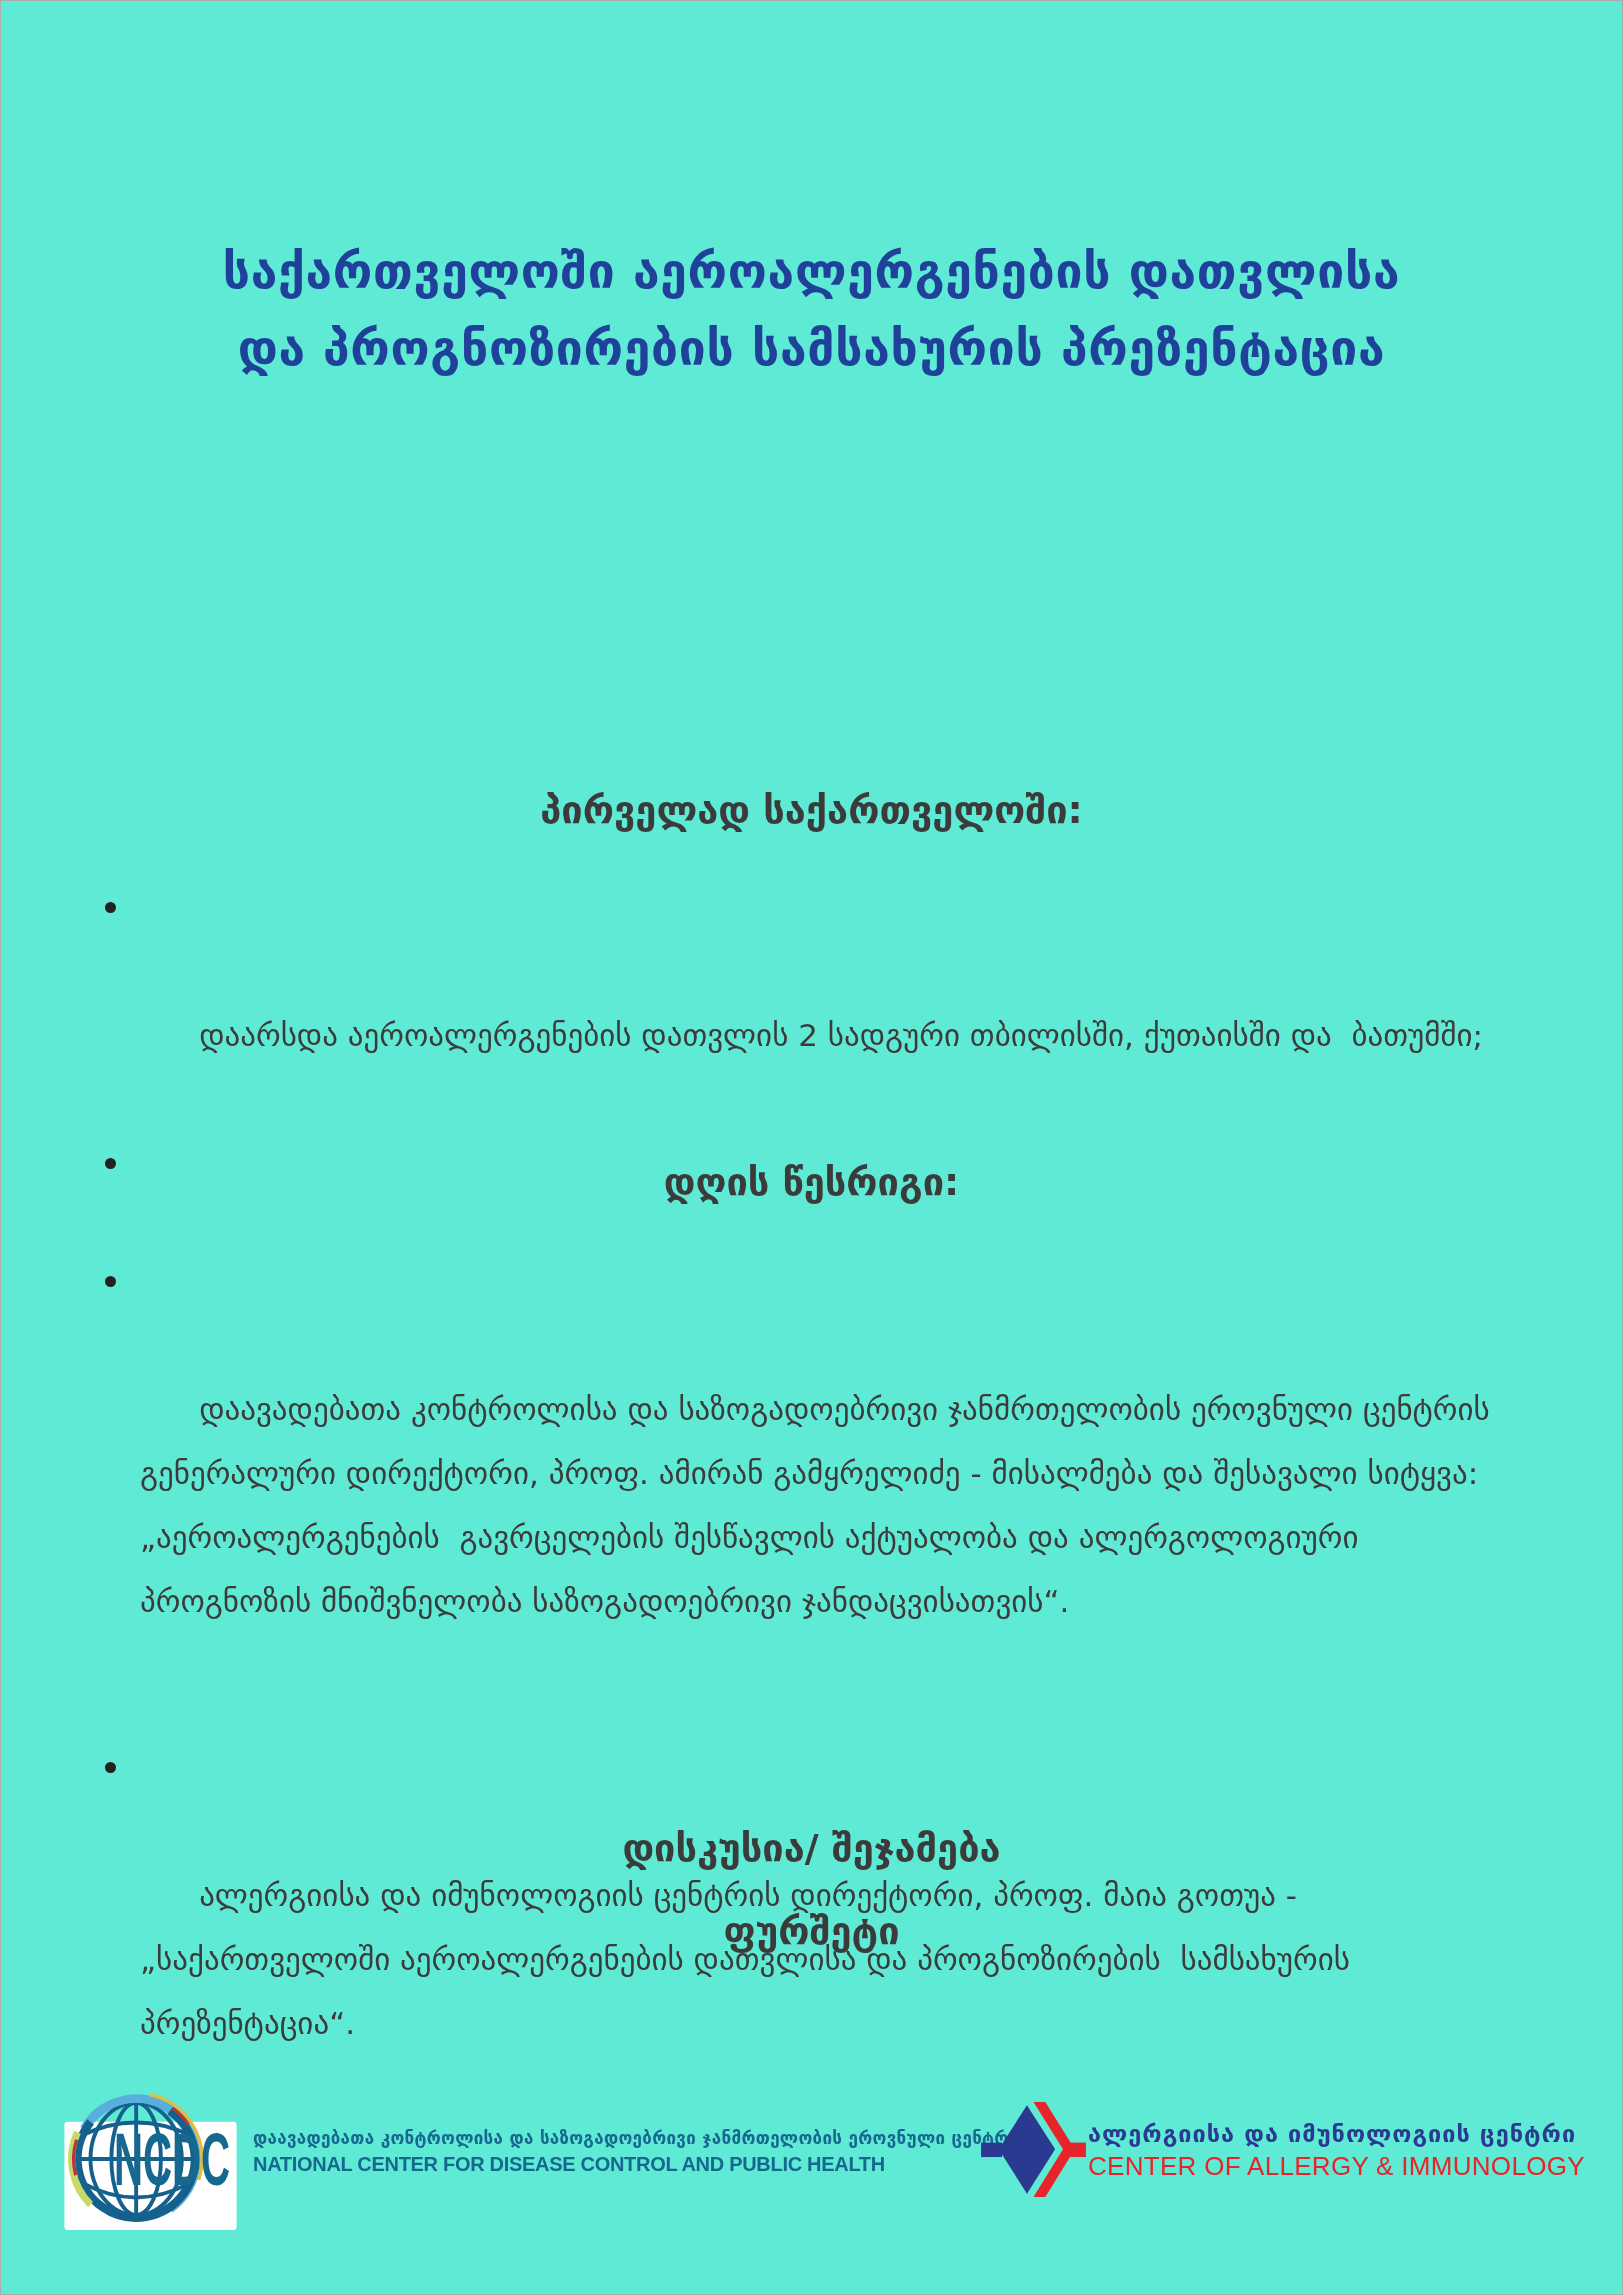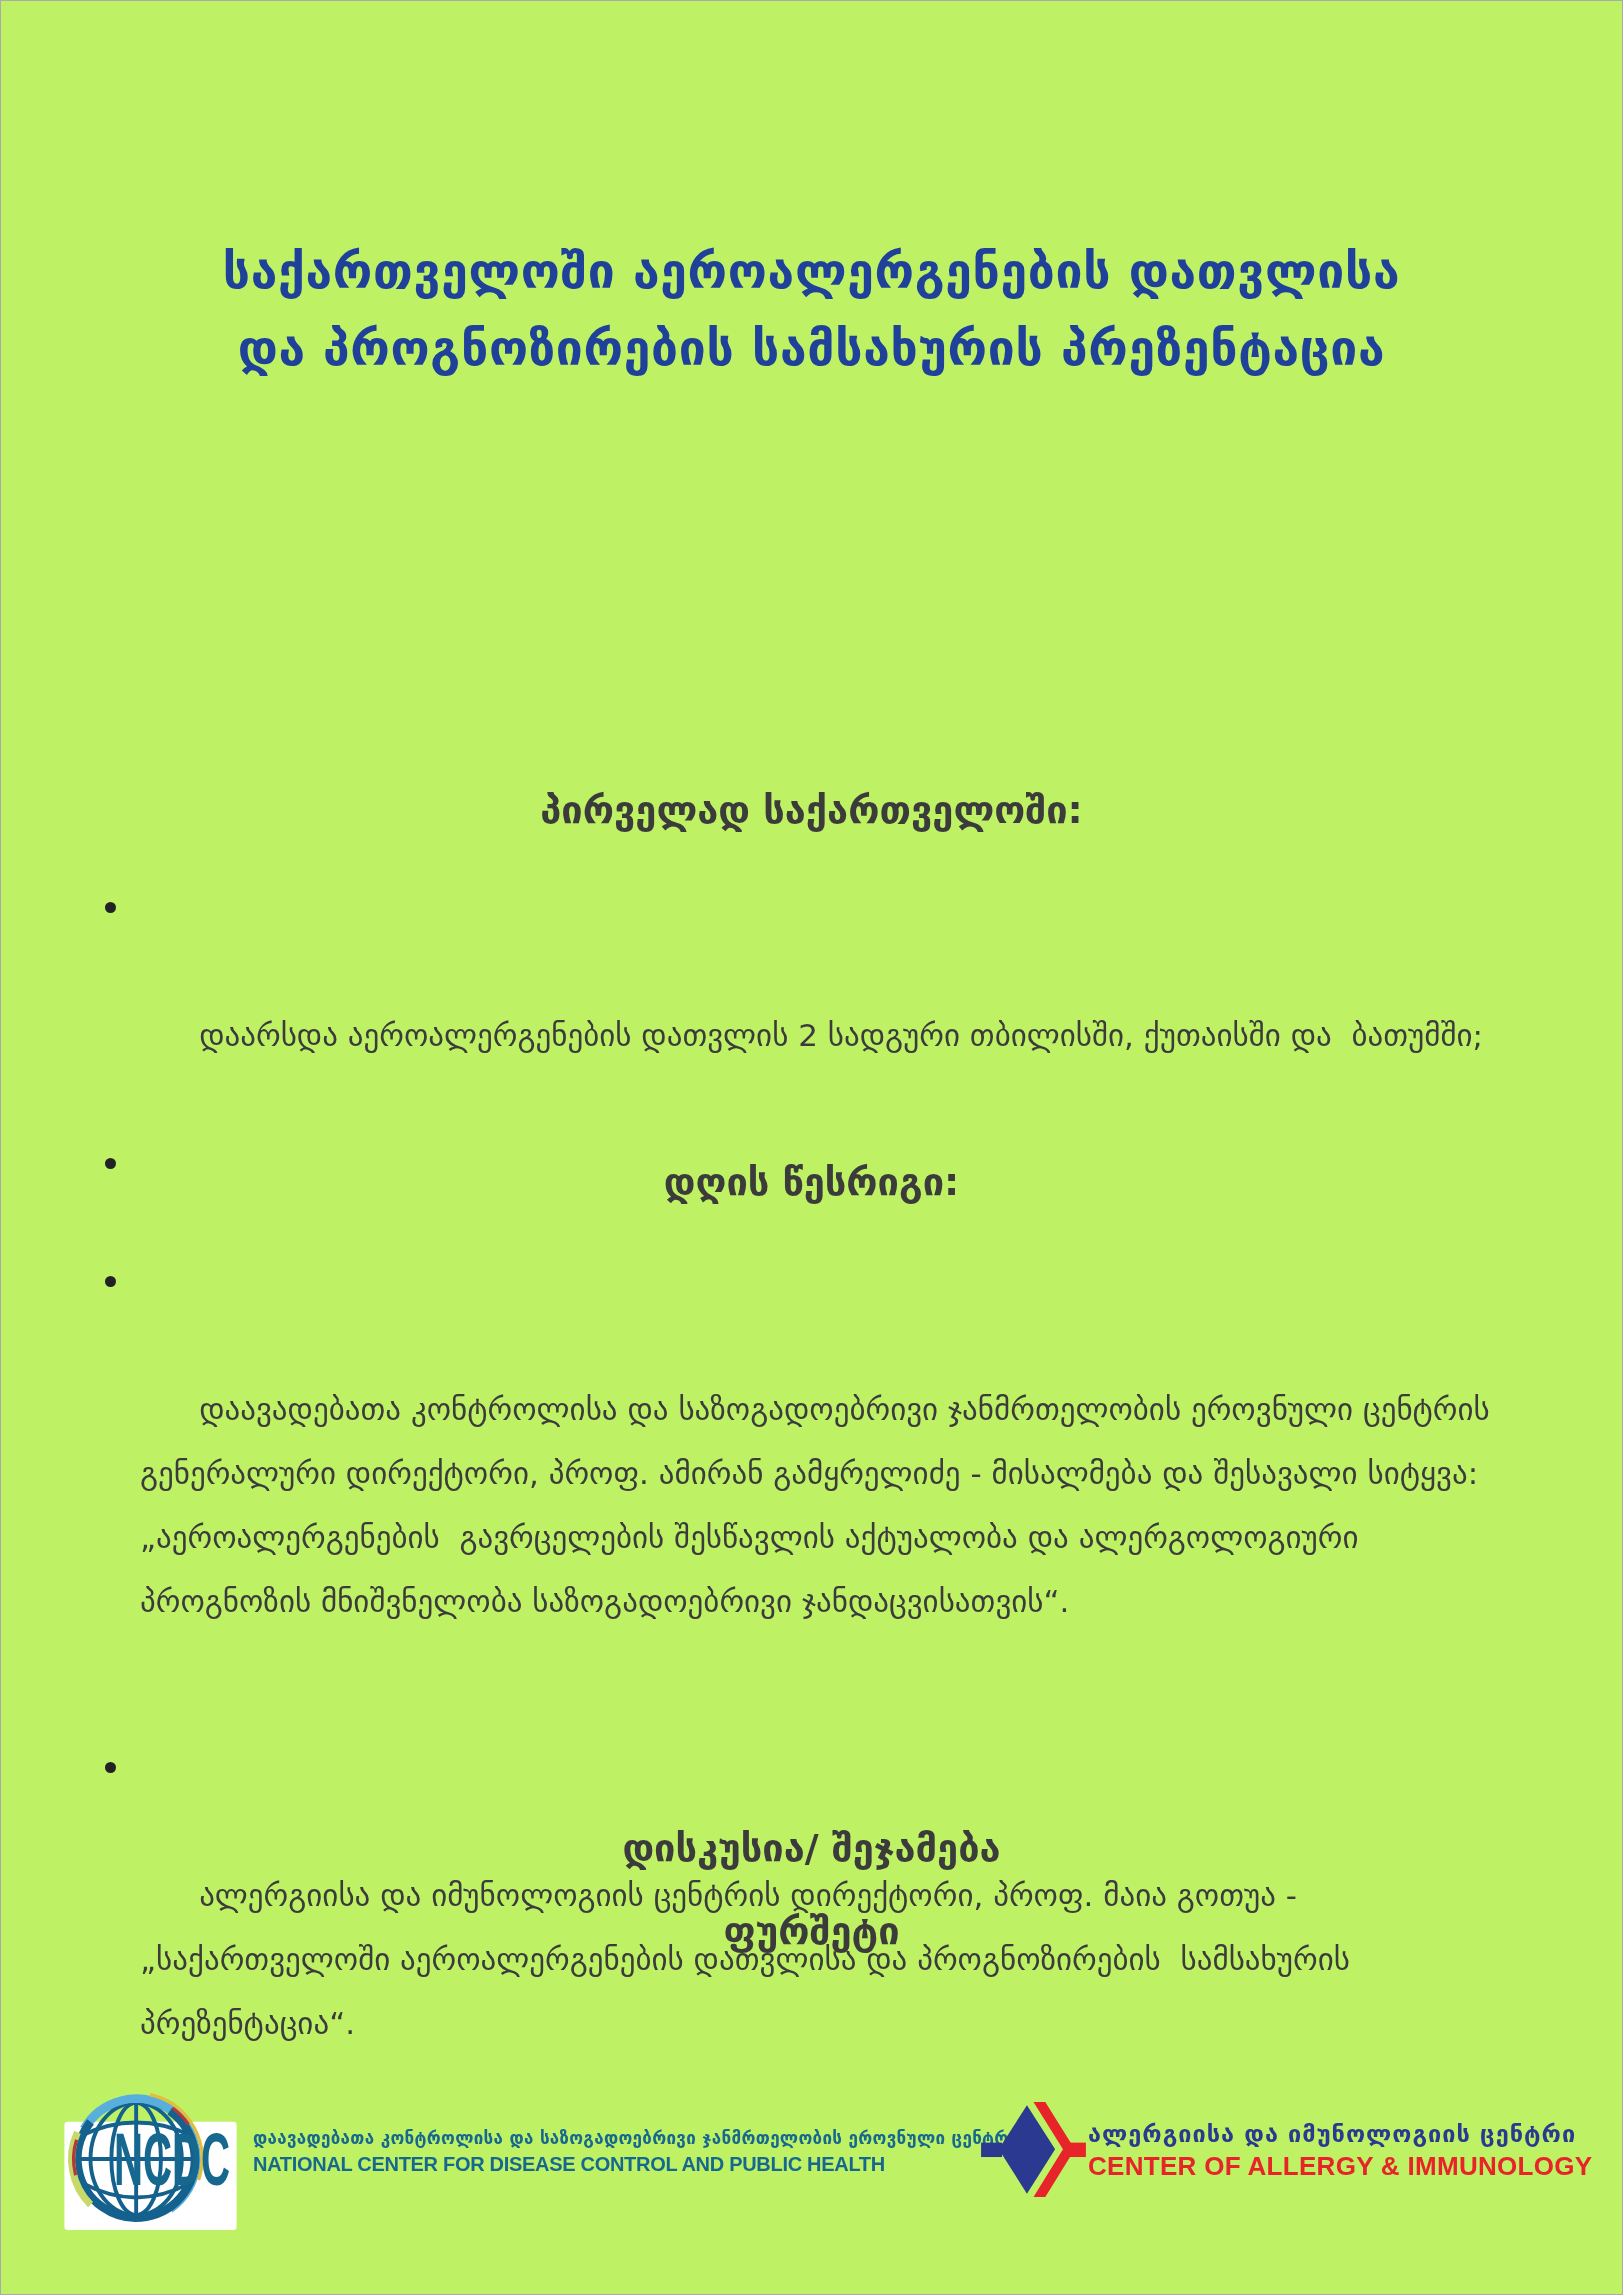--- a/index.html
+++ b/index.html
@@ -1,21 +1,21 @@
 <!DOCTYPE html>
 <html style="font-size:10.5px"><head>
 <meta charset="utf-8">
 <style>
   html, body { margin: 0; padding: 0; }
   .page {
     position: relative;
     width: 1623px;
     height: 2295px;
     box-sizing: border-box;
-    background: #bef264;
+    background: #5eead4;
     border: 1.3px solid #ABABAB;
     overflow: hidden;
     font-family: "DejaVu Sans", sans-serif;
     color: #3B3B3B;
   }
   .title {
     position: absolute;
     top: 232px; left: 0; right: 0;
     text-align: center;
     font-size: 48px;
@@ -107,21 +107,21 @@
     font-size: 23.5px;
     font-weight: bold;
     letter-spacing: 1px;
     white-space: nowrap;
   }
   .allergy-text .eng {
     margin-top: 3.3px;
     color: #E8242B;
     font-family: "Liberation Sans", sans-serif;
     font-size: 26px;
-    font-weight: bold;
+    font-weight: normal;
     letter-spacing: 0.3px;
     white-space: nowrap;
   }
 </style>
 </head>
 <body>
 
 <div class="page">
 
   <div class="title">

